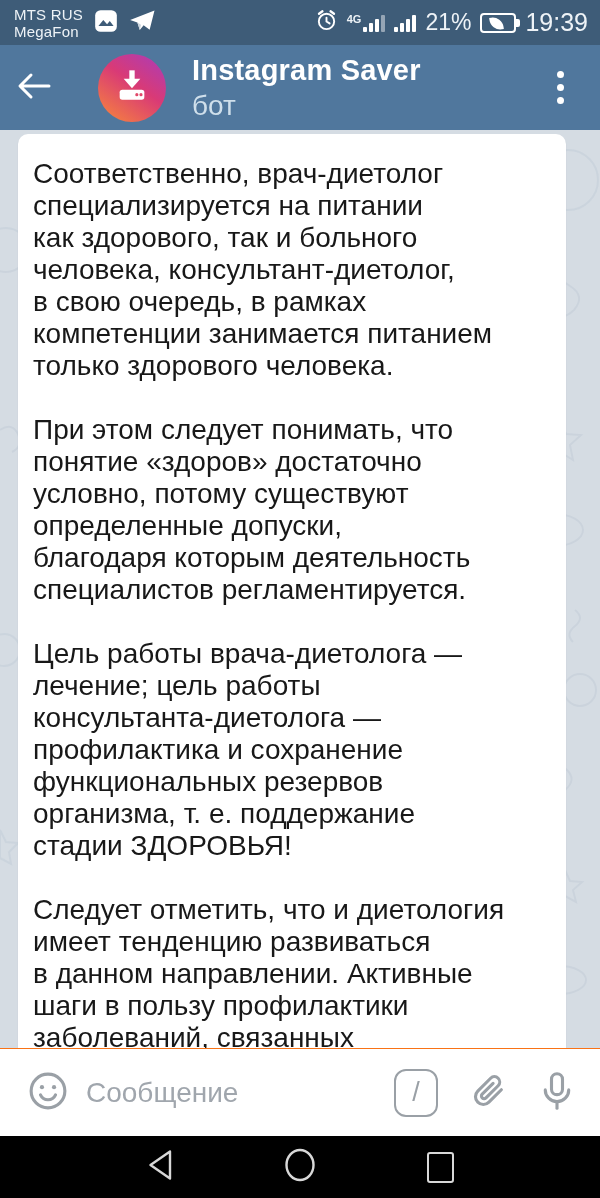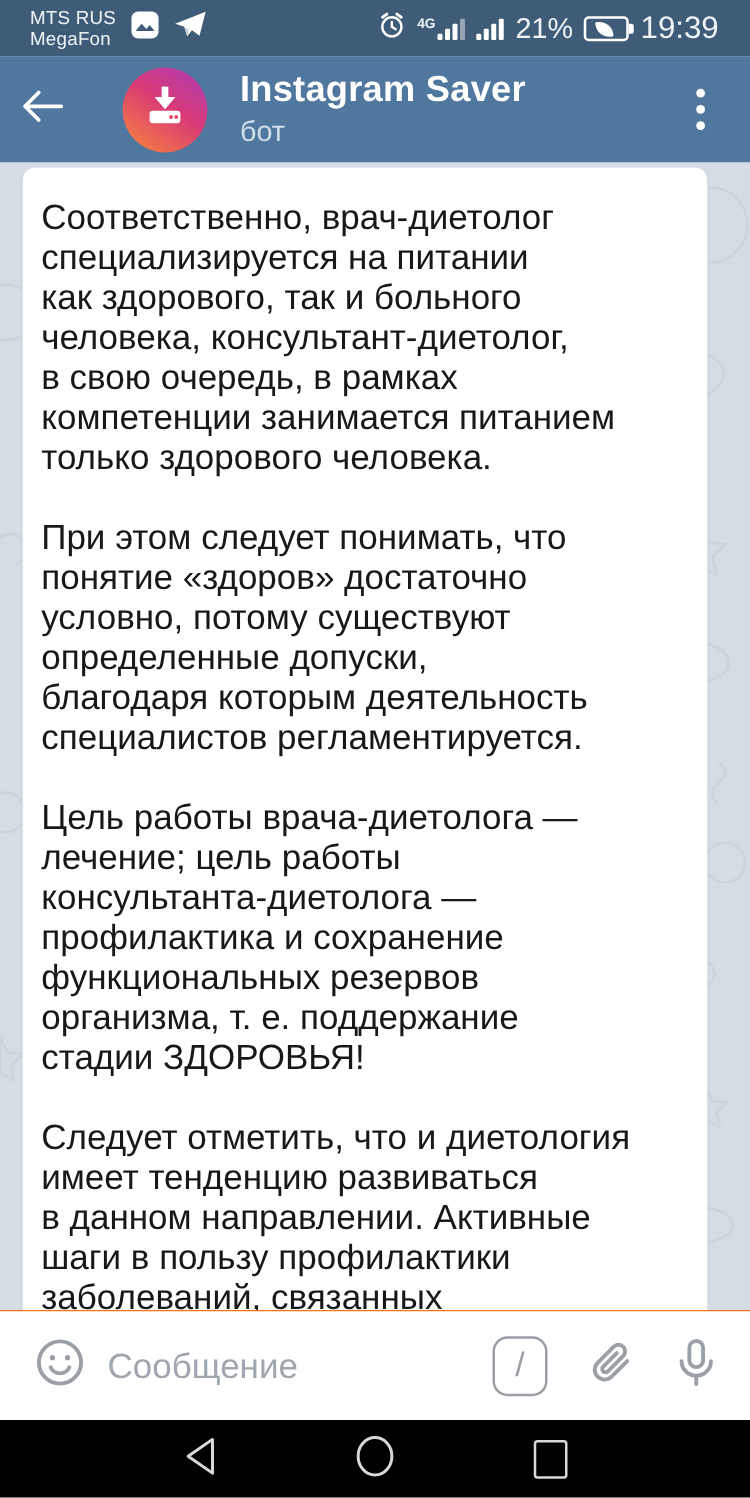--- a/index.html
+++ b/index.html
@@ -3,23 +3,23 @@
 <meta charset="utf-8">
 <style>
   * { margin:0; padding:0; box-sizing:border-box; }
   html,body { width:600px; height:1198px; }
   body { font-family:"Liberation Sans", sans-serif; background:#000; }
   .screen { position:relative; width:600px; height:1198px; overflow:hidden; background:#d5dce3; }
 
   
   .status-bar { position:absolute; top:0; left:0; width:600px; height:45px;
     background:#3e5c78; display:flex; align-items:center; color:#eef3f7; }
-  .carrier { margin-left:24px; font-size:15px; line-height:17px; letter-spacing:.2px; }
+  .carrier { margin-left:14px; font-size:15px; line-height:17px; letter-spacing:.2px; }
   .sb-left-icons { display:flex; align-items:center; gap:8px; margin-left:10px; }
-  .sb-right { margin-left:auto; display:flex; align-items:center; gap:9px; padding-right:25px; }
+  .sb-right { margin-left:auto; display:flex; align-items:center; gap:9px; padding-right:12px; }
   .net-group { display:flex; align-items:flex-end; gap:2px; }
   .net-label { font-size:11px; font-weight:bold; line-height:10px; margin-bottom:8px; }
   .bars { display:flex; align-items:flex-end; gap:2px; height:18px; }
   .bars i { display:block; width:4px; background:#fff; border-radius:1px; }
   .bars i:nth-child(1){height:5px} .bars i:nth-child(2){height:9px}
   .bars i:nth-child(3){height:13px} .bars i:nth-child(4){height:17px}
   .bars.dim-last i:nth-child(4){opacity:.45}
   .battery-pct { font-size:23px; }
   .battery { position:relative; width:36px; height:20px; border:2px solid #fff; border-radius:4px; }
   .battery:after { content:""; position:absolute; right:-6px; top:4px; width:4px; height:8px; background:#fff; border-radius:0 2px 2px 0; }
@@ -28,21 +28,21 @@
 
   
   .header { position:absolute; top:45px; left:0; width:600px; height:85px;
     background:#50779d; display:flex; align-items:center; }
   .back-btn { width:56px; height:60px; display:flex; align-items:center; justify-content:center; margin-left:6px; }
   .avatar { width:68px; height:68px; border-radius:50%; margin-left:36px; flex:0 0 auto;
     background:linear-gradient(215deg,#a93cbb 0%,#d93a76 45%,#f98a38 100%);
     display:flex; align-items:center; justify-content:center; }
   .head-texts { margin-left:26px; overflow:hidden; }
   .head-title { color:#ffffff; font-size:29px; font-weight:bold; letter-spacing:.2px; }
-  .head-sub { color:#cfdfeb; font-size:23px; margin-top:3px; }
+  .head-sub { color:#cfdfeb; font-size:28px; margin-top:3px; }
   .menu-dots { margin-left:auto; margin-right:28px; width:24px; display:flex; flex-direction:column; align-items:center; gap:6px; }
   .menu-dots i { width:7px; height:7px; border-radius:50%; background:#fff; }
 
   
   .chat { position:absolute; top:130px; left:0; width:600px; height:918px;
     background:#d5dce3; overflow:hidden; }
   .doodles { position:absolute; inset:0; pointer-events:none; }
   .bubble { position:absolute; left:18px; top:4px; width:548px; min-height:1000px;
     background:#ffffff; border-radius:10px; box-shadow:0 1px 1px rgba(90,110,130,.25);
     padding:24px 10px 20px 15px; }

